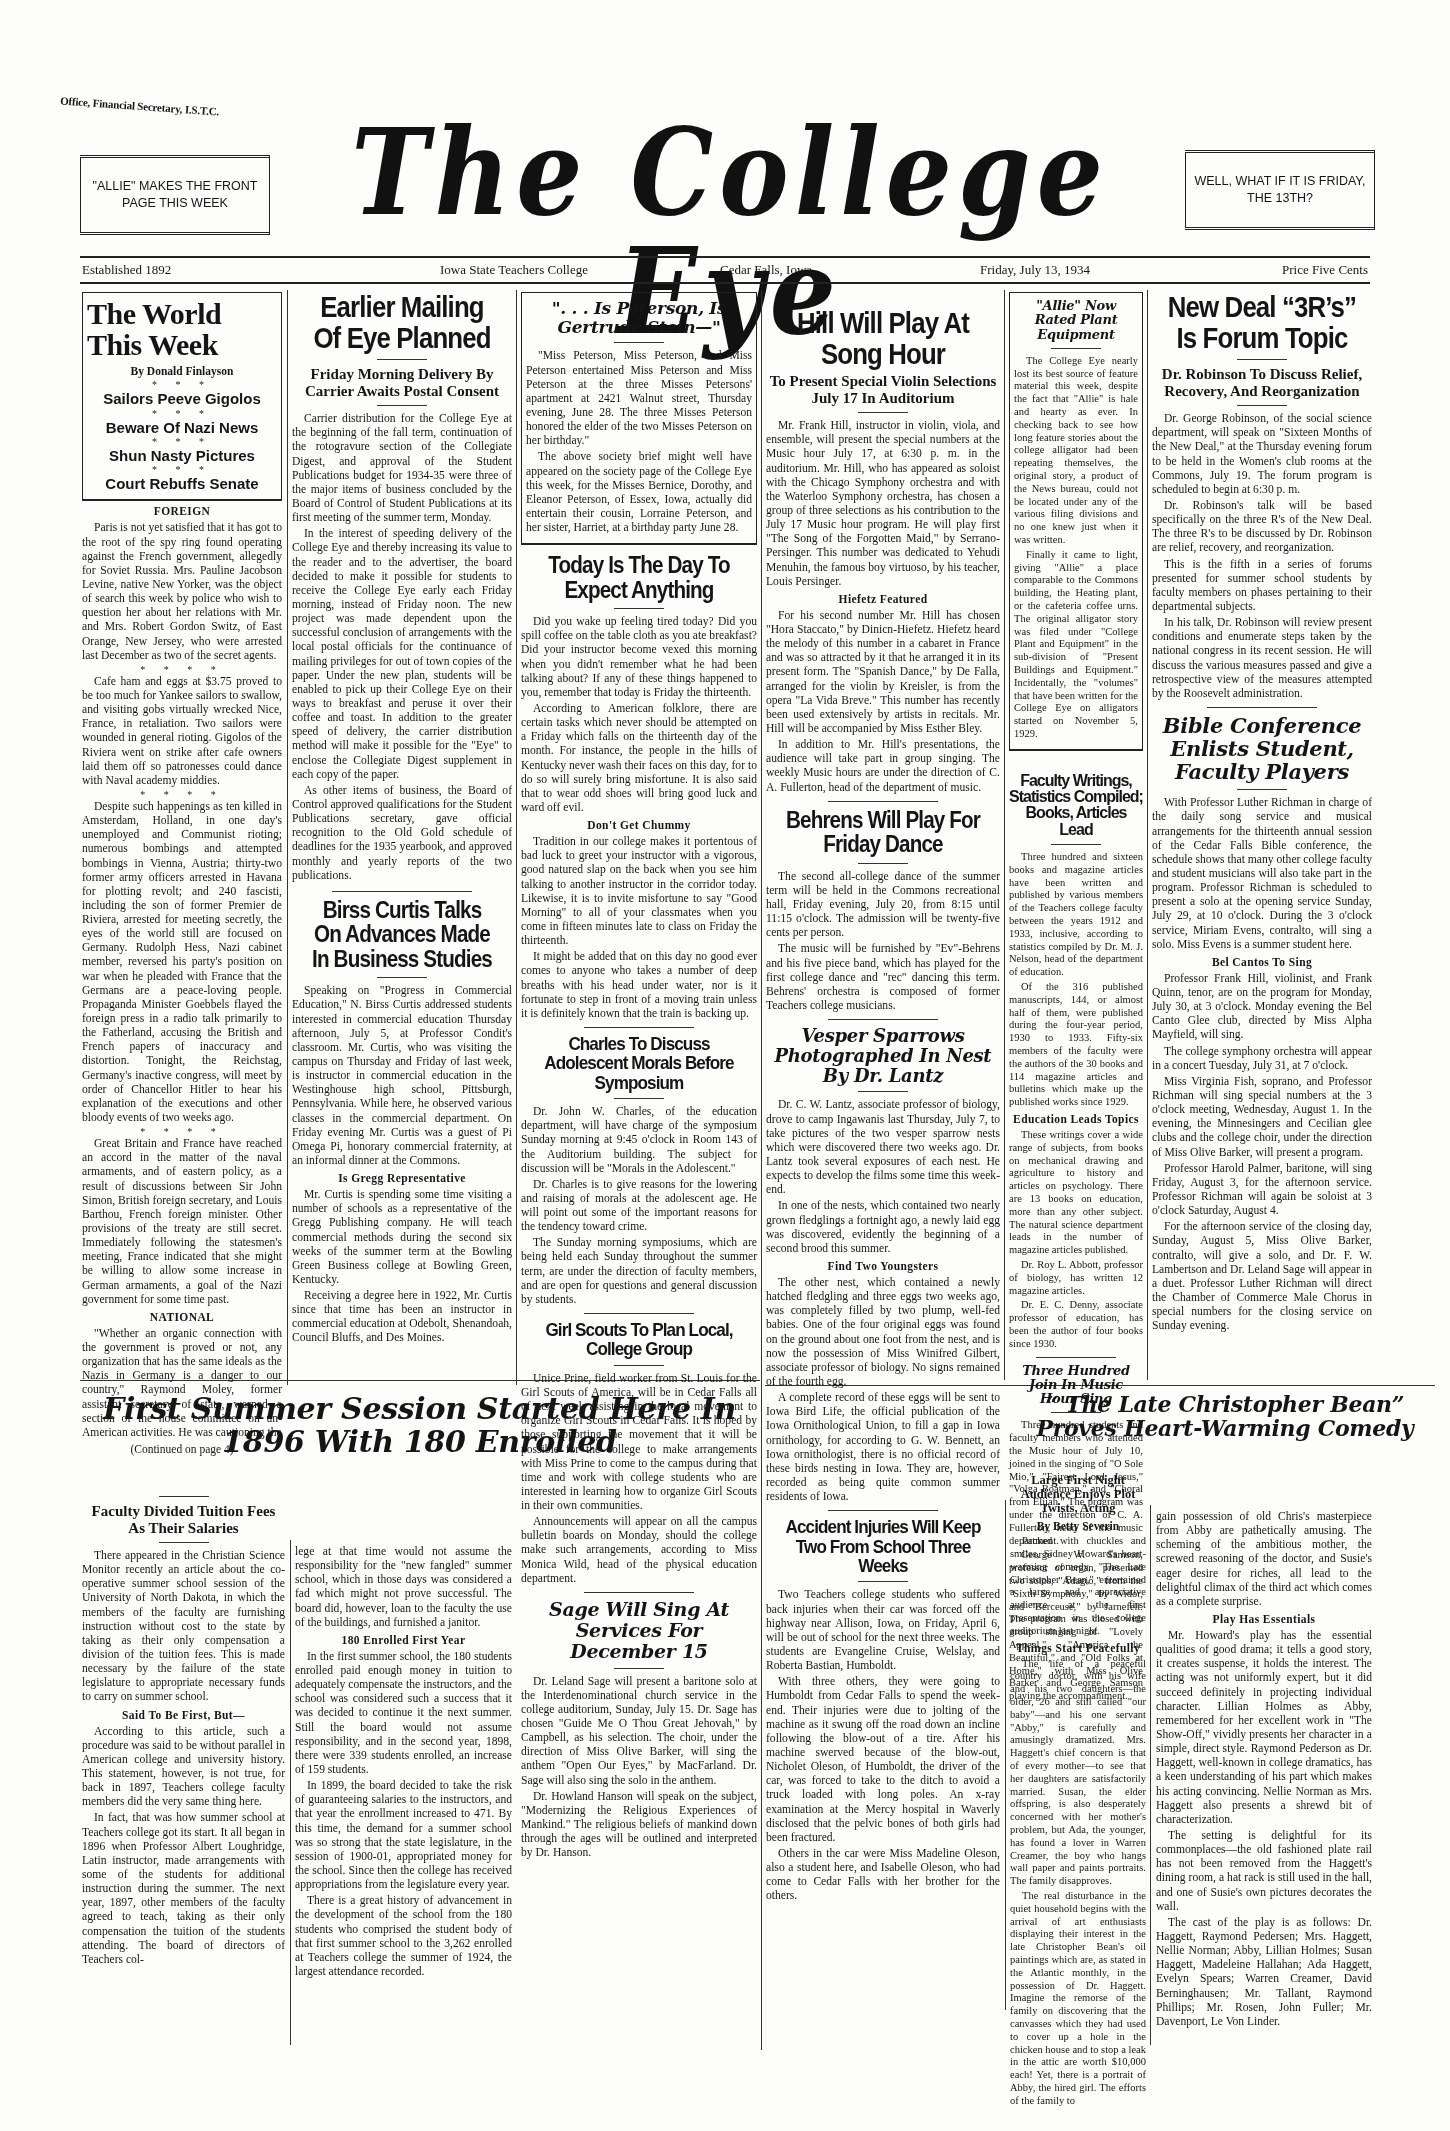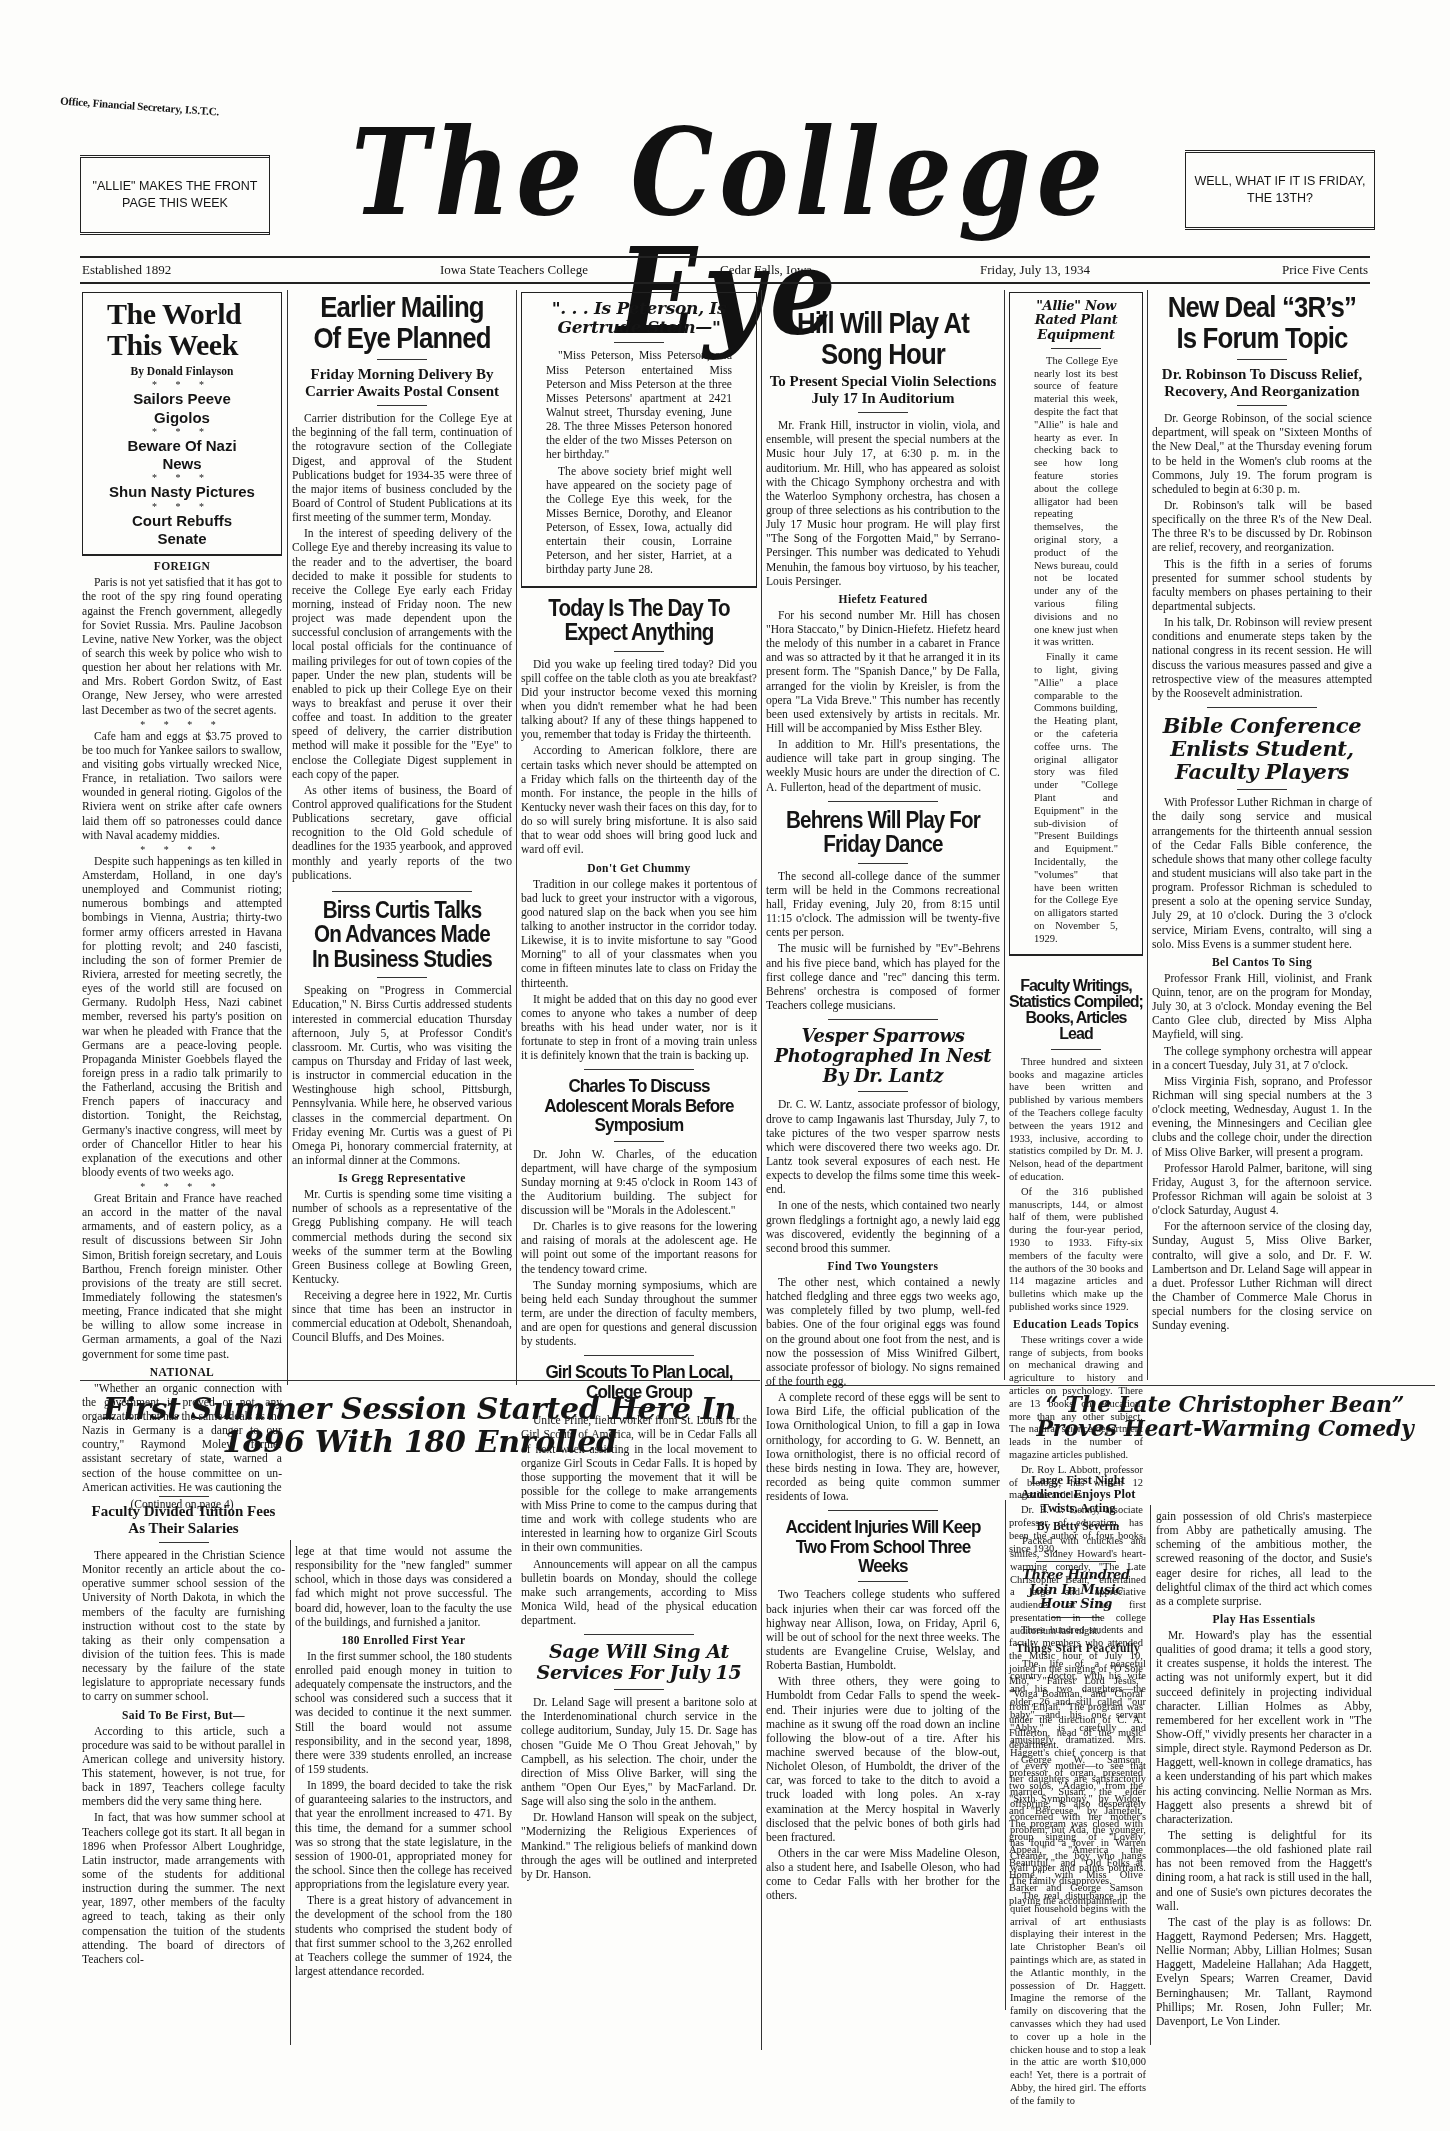--- a/index.html
+++ b/index.html
@@ -25,21 +25,21 @@
 
   .hl { font-family: "Liberation Sans", sans-serif; font-weight: bold; text-align: center; line-height: 1.02; letter-spacing: -1px; }
   .hl-xl { font-size: 30px; transform: scaleX(0.86); transform-origin: center; }
   .hl-l { font-size: 24px; transform: scaleX(0.86); }
   .hl-m { font-size: 19px; transform: scaleX(0.9); }
   .hl-it { font-family: "DejaVu Serif", serif; font-style: italic; font-weight: bold; text-align: center; line-height: 1.1; letter-spacing: -0.3px; }
   .deck { font-family: "Liberation Serif", serif; font-weight: bold; text-align: center; font-size: 15px; line-height: 1.1; margin: 4px 0; }
   .short { width: 50px; height: 1px; background: #333; margin: 6px auto; }
   .byline { text-align: center; font-weight: bold; font-size: 11.5px; margin: 4px 0 2px; }
   .stars { text-align: center; font-size: 10px; letter-spacing: 8px; line-height: 1; }
-  .box { border: 1px solid #222; border-bottom-width: 2px; padding: 6px 24px; }
+  .box { border: 1px solid #222; border-bottom-width: 2px; padding: 6px 4px; }
   .topic { font-family: "Liberation Sans", sans-serif; font-weight: bold; font-size: 15px; text-align: center; }
   .cont { text-align: center; font-size: 11.5px; }
 </style>
 </head>
 <body>
 
 <div class="office-stamp">Office, Financial Secretary, I.S.T.C.</div>
 <div class="ear left">"ALLIE" MAKES THE FRONT PAGE THIS WEEK</div>
 <div class="nameplate">The College Eye</div>
 <div class="ear right">WELL, WHAT IF IT IS FRIDAY, THE 13TH?</div>
@@ -125,21 +125,21 @@
   <div class="short"></div>
   <p>Dr. John W. Charles, of the education department, will have charge of the symposium Sunday morning at 9:45 o'clock in Room 143 of the Auditorium building. The subject for discussion will be "Morals in the Adolescent."</p>
   <p>Dr. Charles is to give reasons for the lowering and raising of morals at the adolescent age. He will point out some of the important reasons for the tendency toward crime.</p>
   <p>The Sunday morning symposiums, which are being held each Sunday throughout the summer term, are under the direction of faculty members, and are open for questions and general discussion by students.</p>
   <div class="short" style="width:110px"></div>
   <div class="hl hl-m">Girl Scouts To Plan Local, College Group</div>
   <div class="short"></div>
   <p>Unice Prine, field worker from St. Louis for the Girl Scouts of America, will be in Cedar Falls all of next week assisting in the local movement to organize Girl Scouts in Cedar Falls. It is hoped by those supporting the movement that it will be possible for the college to make arrangements with Miss Prine to come to the campus during that time and work with college students who are interested in learning how to organize Girl Scouts in their own communities.</p>
   <p>Announcements will appear on all the campus bulletin boards on Monday, should the college make such arrangements, according to Miss Monica Wild, head of the physical education department.</p>
   <div class="short" style="width:110px"></div>
-  <div class="hl-it" style="font-size:19px">Sage Will Sing At Services For July 15</div>
+  <div class="hl-it" style="font-size:19px">Sage Will Sing At Services For December 15</div>
   <div class="short"></div>
   <p>Dr. Leland Sage will present a baritone solo at the Interdenominational church service in the college auditorium, Sunday, July 15. Dr. Sage has chosen "Guide Me O Thou Great Jehovah," by Campbell, as his selection. The choir, under the direction of Miss Olive Barker, will sing the anthem "Open Our Eyes," by MacFarland. Dr. Sage will also sing the solo in the anthem.</p>
   <p>Dr. Howland Hanson will speak on the subject, "Modernizing the Religious Experiences of Mankind." The religious beliefs of mankind down through the ages will be outlined and interpreted by Dr. Hanson.</p>
 </div>
 
 <div class="col" style="left:766px; top:292px; width:234px;margin-top:16px;">
   <div class="hl hl-xl">Hill Will Play At Song Hour</div>
   <div class="deck">To Present Special Violin Selections July 17 In Auditorium</div>
   <div class="short"></div>
   <p>Mr. Frank Hill, instructor in violin, viola, and ensemble, will present the special numbers at the Music hour July 17, at 6:30 p. m. in the auditorium. Mr. Hill, who has appeared as soloist with the Chicago Symphony orchestra and with the Waterloo Symphony orchestra, has chosen a group of three selections as his contribution to the July 17 Music hour program. He will play first "The Song of the Forgotten Maid," by Serrano-Persinger. This number was dedicated to Yehudi Menuhin, the famous boy virtuoso, by his teacher, Louis Persinger.</p>

